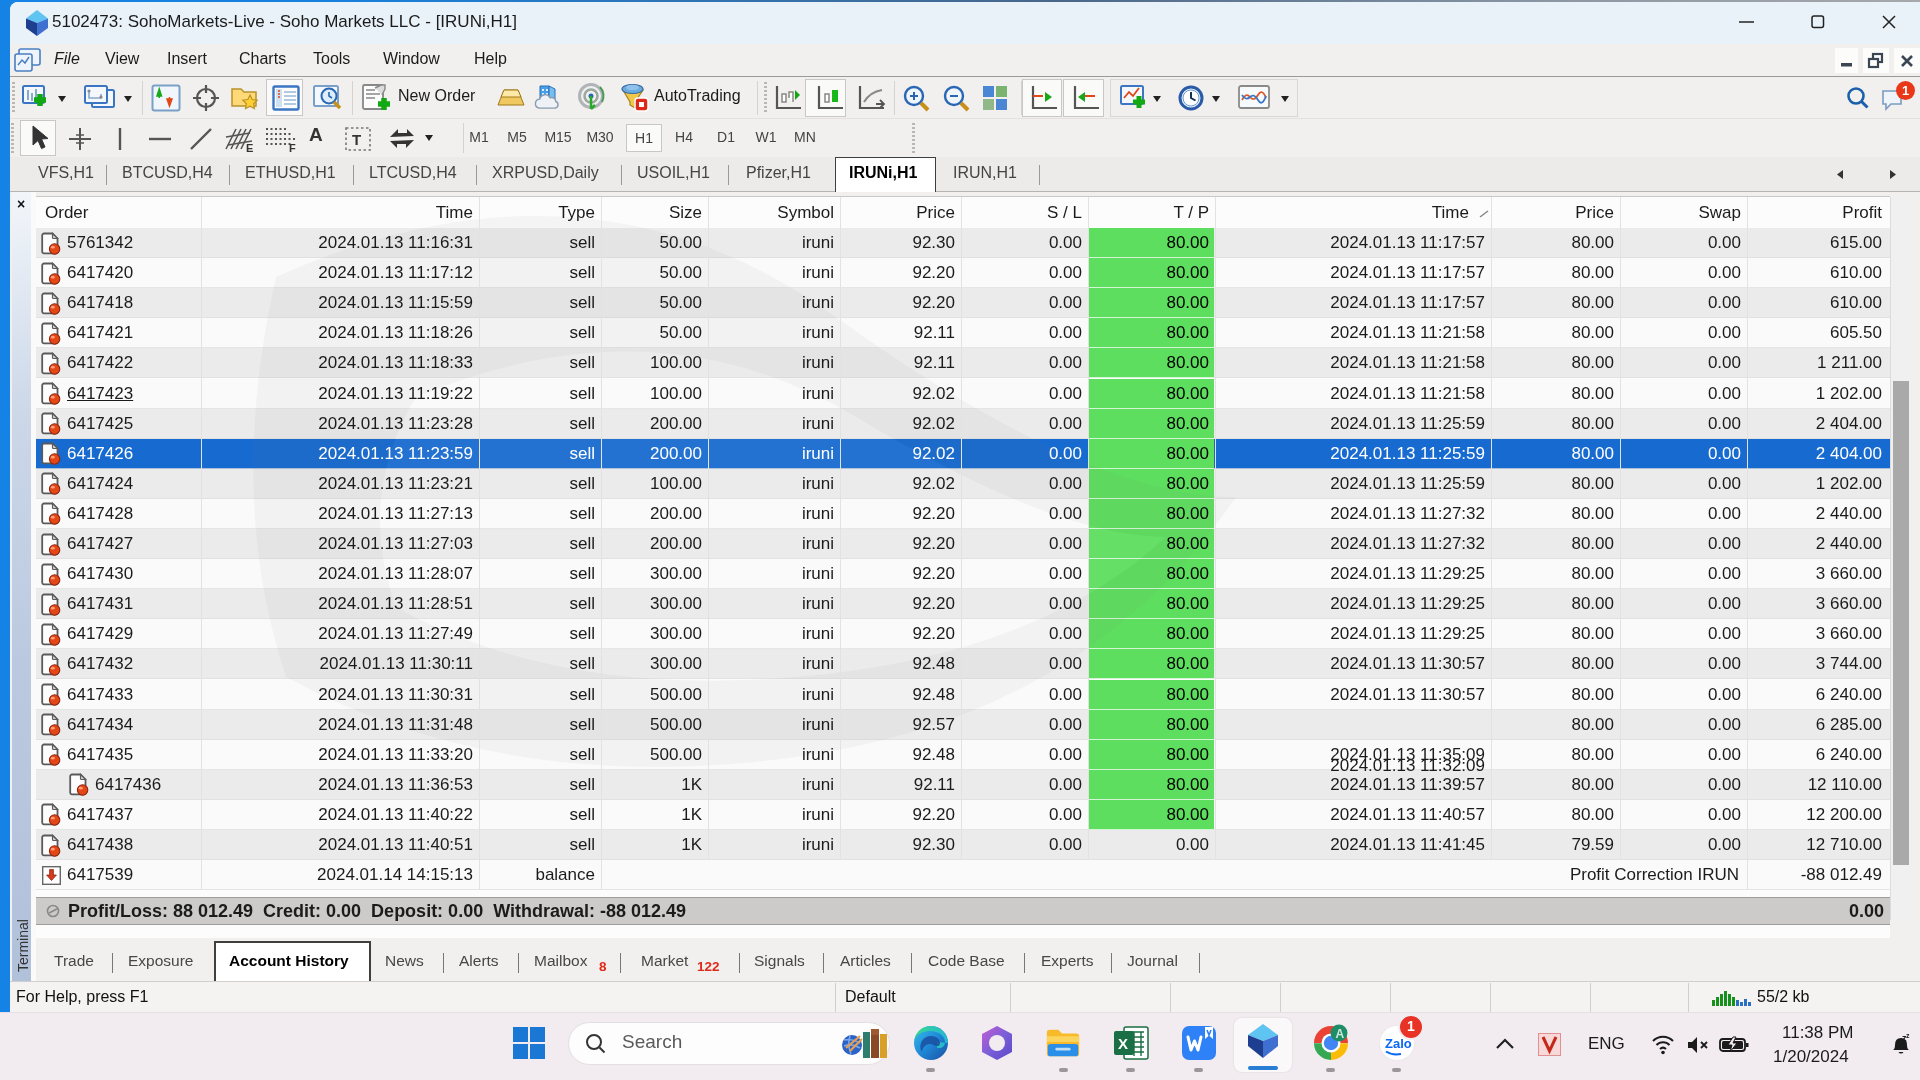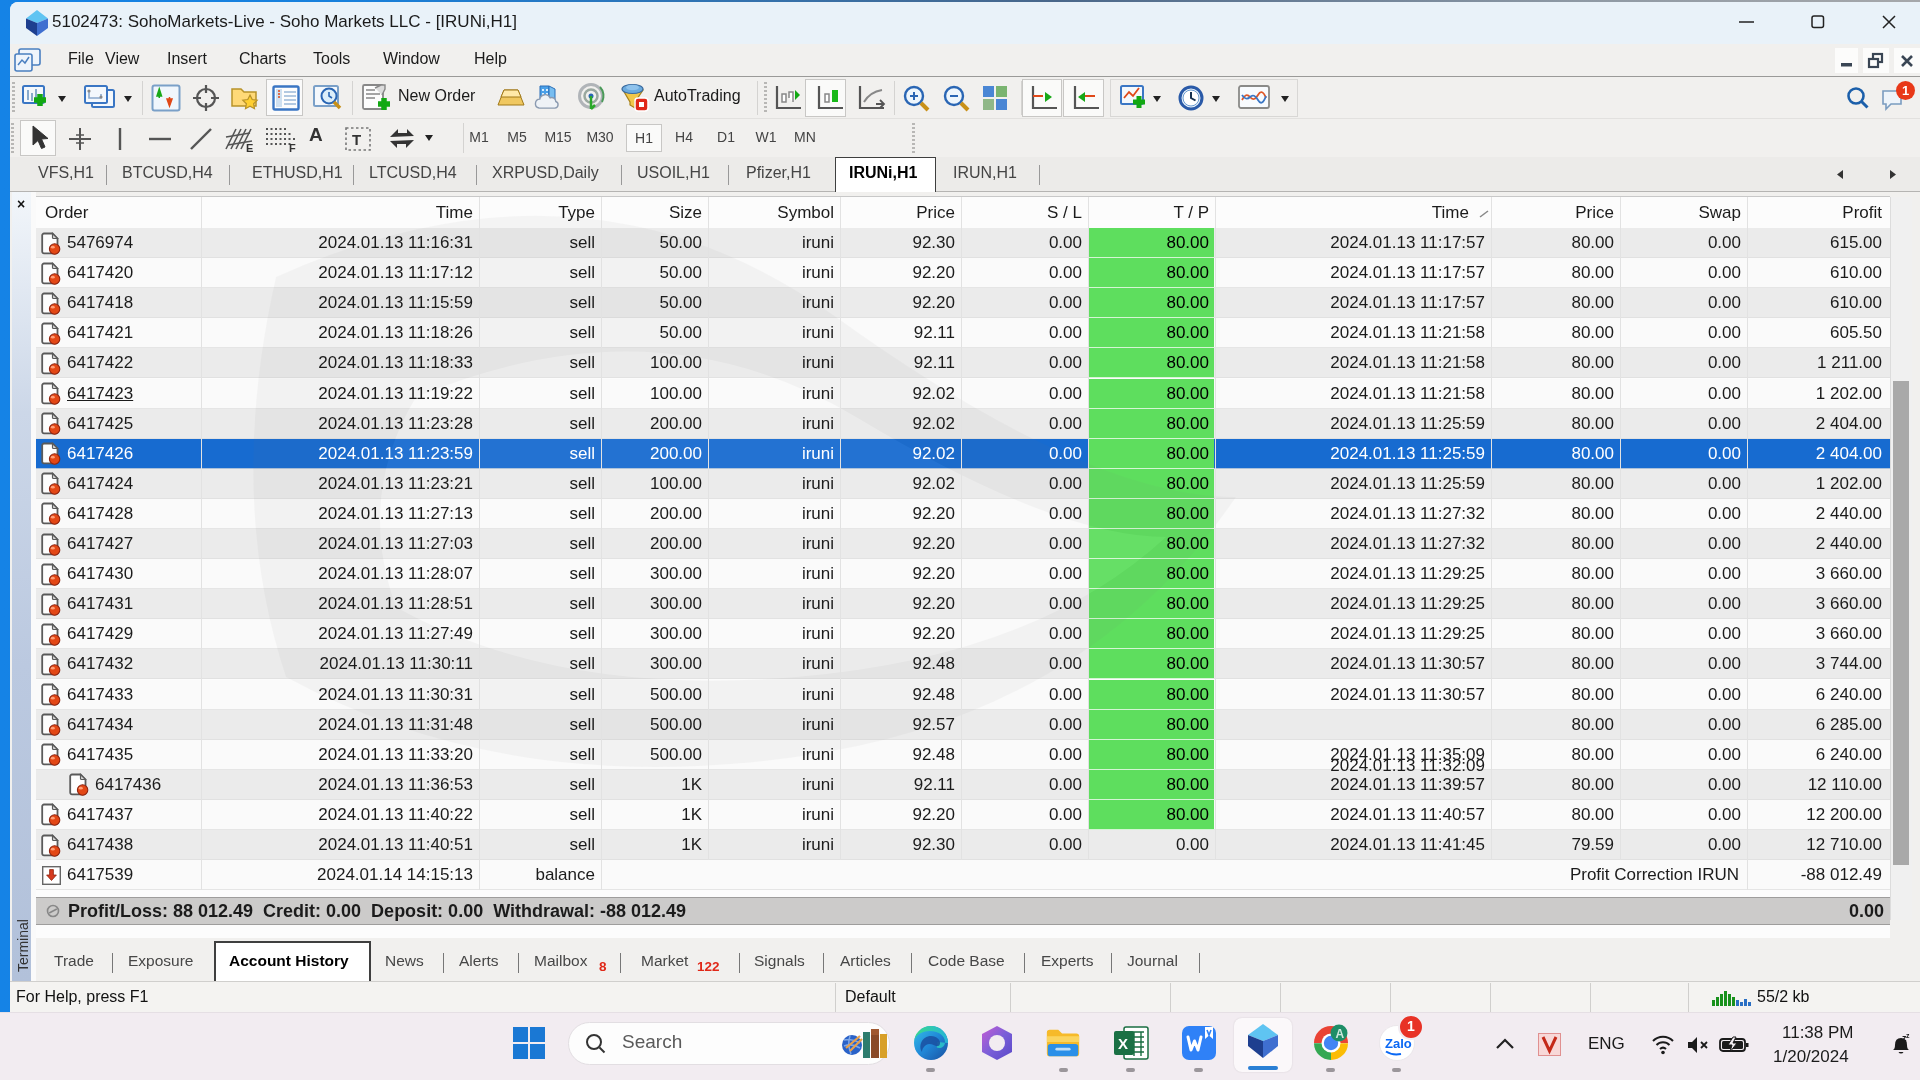--- a/index.html
+++ b/index.html
@@ -68,21 +68,21 @@
       </svg>
  </div>
  <div id="menubg"></div>
 
 <div class="sec">
  <svg class="abs" style="left:14px;top:47px" width="28" height="27" viewBox="0 0 28 27">
         <rect x="5" y="2" width="21" height="16" rx="2" fill="#eef4fb" stroke="#4a7fc0" stroke-width="1.6"></rect>
         <rect x="1" y="7" width="17" height="17" rx="2" fill="#eef4fb" stroke="#4a7fc0" stroke-width="1.6"></rect>
         <path d="M4 18 l4 -5 3 3 4 -6" stroke="#4a7fc0" stroke-width="1.5" fill="none"></path>
       </svg>
- <div class="menu" style="left:68px;">File</div>
+ <div class="menu" style="left:54px;font-style:italic;">File</div>
  <div class="menu" style="left:105px;">View</div>
  <div class="menu" style="left:167px;">Insert</div>
  <div class="menu" style="left:239px;">Charts</div>
  <div class="menu" style="left:313px;">Tools</div>
  <div class="menu" style="left:383px;">Window</div>
  <div class="menu" style="left:474px;">Help</div>
  <div class="abs" style="left:1835px;top:48px;width:23px;height:25px;background:#fcfcfb;"><svg width="23" height="25">
           <rect x="6" y="15" width="11" height="3.5" fill="#3a4654"></rect>
         </svg></div>
  <div class="abs" style="left:1863px;top:48px;width:26px;height:25px;background:#fcfcfb;"><svg width="26" height="25">
@@ -317,21 +317,21 @@
  <div class="tfbtn" style="left:786px;top:124px;width:38px;">MN</div>
  <div class="grip" style="left:912px;top:123px;height:30px;"></div>
 </div>
  <div id="tabbg"></div>
 
 <div class="sec">
  <div class="ctab" style="left:38px;">VFS,H1</div>
  <div class="ctsep" style="left:106px;"></div>
  <div class="ctab" style="left:122px;">BTCUSD,H4</div>
  <div class="ctsep" style="left:229px;"></div>
- <div class="ctab" style="left:252px;text-align:right;">ETHUSD,H1</div>
+ <div class="ctab" style="left:245px;text-align:right;">ETHUSD,H1</div>
  <div class="ctsep" style="left:353px;"></div>
  <div class="ctab" style="left:369px;">LTCUSD,H4</div>
  <div class="ctsep" style="left:476px;"></div>
  <div class="ctab" style="left:492px;">XRPUSD,Daily</div>
  <div class="ctsep" style="left:621px;"></div>
  <div class="ctab" style="left:637px;">USOIL,H1</div>
  <div class="ctsep" style="left:728px;"></div>
  <div class="ctab" style="left:746px;">Pfizer,H1</div>
  <div class="abs" style="left:835px;top:157px;width:101px;height:35px;background:#fff;border:1.5px solid #3f3f3f;border-bottom:none;"></div>
  <div class="ctab" style="left:849px;font-weight:bold;color:#000;">IRUNi,H1</div>
@@ -350,21 +350,21 @@
  <div id="tclose">×</div>
     <div id="termlbl">Terminal</div>
  <div id="tblbg"></div>
  <div class="sec">
  <div class="trow" style="top:228.0px;background:#ebebeb;"></div>
 <div class="ocell" style="top:228.0px;"><svg class="oic" width="20" height="23" viewBox="0 0 20 23">
           <path d="M3 1.5 h8.5 l5 5 v13 a1.8 1.8 0 0 1 -1.8 1.8 h-11.7 a1.8 1.8 0 0 1 -1.8 -1.8 v-16.2 a1.8 1.8 0 0 1 1.8 -1.8 z" fill="#fdfdfd" stroke="#5a5a5a" stroke-width="1.8"></path>
           <path d="M11.5 1.5 l5 5 h-4 a1 1 0 0 1 -1 -1 z" fill="#d8d8d8" stroke="#5a5a5a" stroke-width="1.2"></path>
           <circle cx="13.6" cy="17" r="5.2" fill="#e34715" stroke="#8e2410" stroke-width="1.1"></circle>
           <ellipse cx="11.8" cy="15.2" rx="2" ry="1.4" fill="#ff9e77"></ellipse>
-        </svg><span style="">5476974</span></div>
+        </svg><span style="">5761342</span></div>
 <div class="cel" style="left:201px;top:228.0px;width:272px;height:30.1px;">2024.01.13 11:16:31</div>
 <div class="cel" style="left:479px;top:228.0px;width:116px;height:30.1px;">sell</div>
 <div class="cel" style="left:601px;top:228.0px;width:101px;height:30.1px;">50.00</div>
 <div class="cel" style="left:708px;top:228.0px;width:126px;height:30.1px;">iruni</div>
 <div class="cel" style="left:840px;top:228.0px;width:115px;height:30.1px;">92.30</div>
 <div class="cel" style="left:961px;top:228.0px;width:121px;height:30.1px;">0.00</div>
 <div class="tpg" style="top:228.0px;"></div>
 <div class="cel" style="left:1088px;top:228.0px;width:121px;height:30.1px;color:#000;">80.00</div>
 <div class="cel" style="left:1215px;top:228.0px;width:270px;height:30.1px;">2024.01.13 11:17:57</div>
 <div class="cel" style="left:1491px;top:228.0px;width:123px;height:30.1px;">80.00</div>

